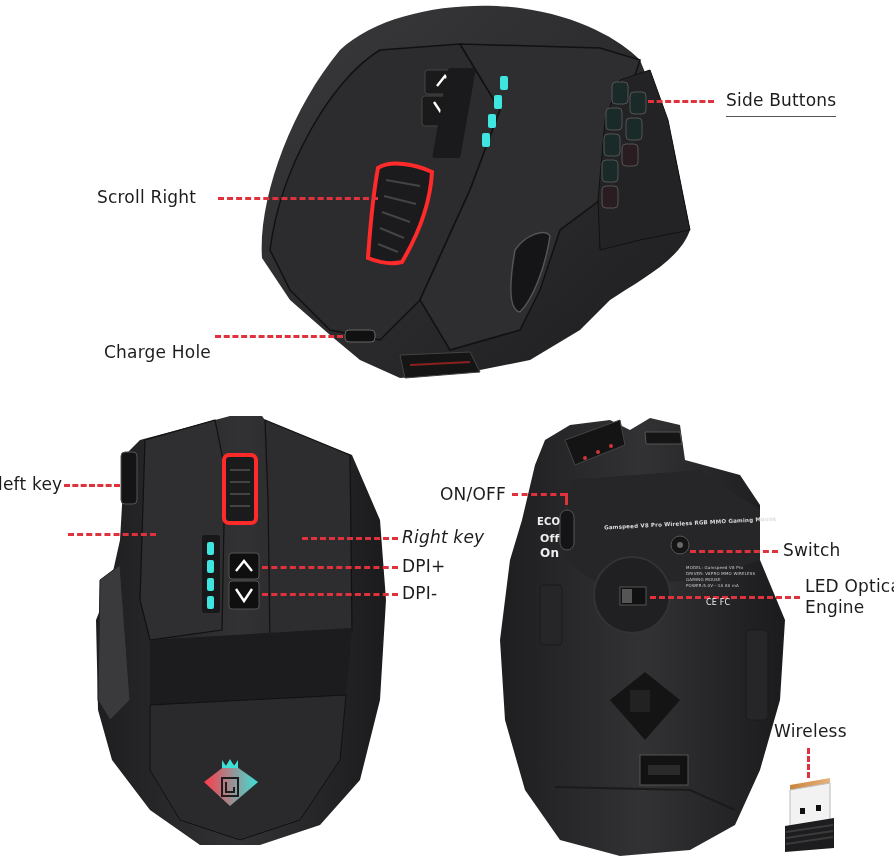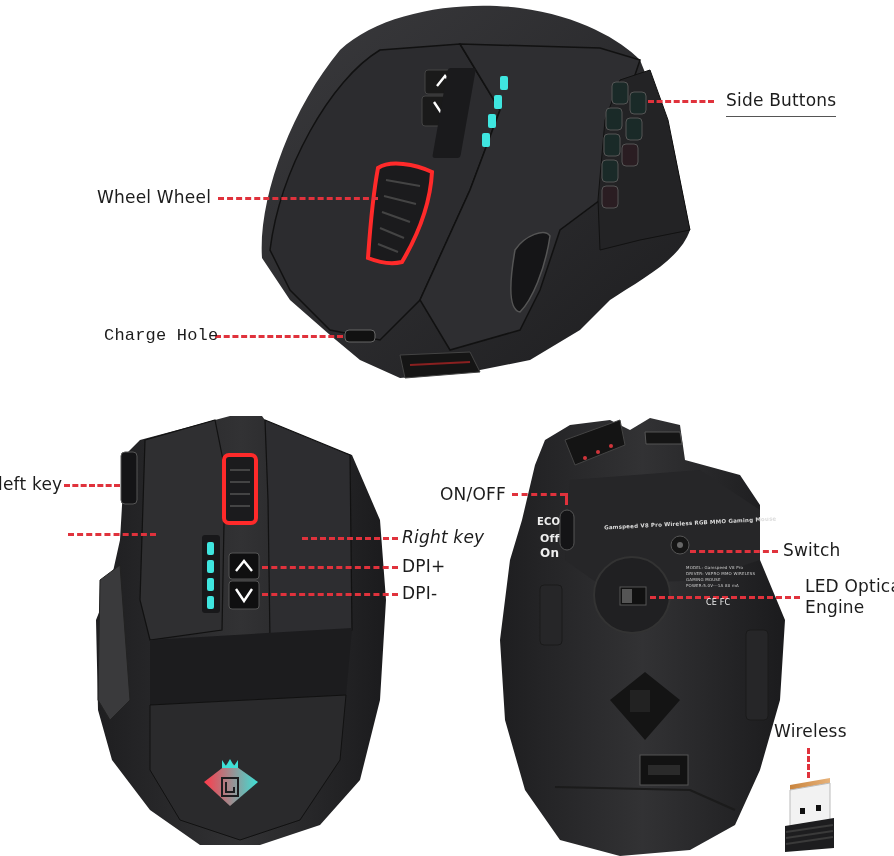--- a/index.html
+++ b/index.html
@@ -159,22 +159,22 @@
 <div class="dash" style="left:262px;top:566px;width:136px;"></div>
 <div class="dash" style="left:262px;top:593px;width:136px;"></div>
 <div class="dash" style="left:512px;top:493px;width:54px;"></div>
 <div class="vdash" style="left:565px;top:493px;height:12px;"></div>
 <div class="dash" style="left:690px;top:550px;width:88px;"></div>
 <div class="dash" style="left:650px;top:596px;width:150px;"></div>
 <div class="vdash" style="left:807px;top:748px;height:30px;"></div>
 
 <div class="label" style="left:726px;top:90px;">Side Buttons</div>
 <div class="underline" style="left:726px;top:116px;width:110px;"></div>
-<div class="label" style="left:97px;top:187px;">Wheel Wheel</div>
-<div class="label" style="left:104px;top:326px;font-family:Liberation Mono, monospace;">Charge Hole</div>
+<div class="label" style="left:97px;top:187px;">Scroll Right</div>
+<div class="label" style="left:104px;top:342px;">Charge Hole</div>
 <div class="label" style="left:-2px;top:474px;">left key</div>
 <div class="label" style="left:402px;top:527px;font-style:italic;">Right key</div>
 <div class="label" style="left:402px;top:556px;">DPI+</div>
 <div class="label" style="left:402px;top:583px;">DPI-</div>
 <div class="label" style="left:440px;top:484px;">ON/OFF</div>
 <div class="label" style="left:783px;top:540px;">Switch</div>
 <div class="label" style="left:805px;top:576px;">LED Optical</div>
 <div class="label" style="left:805px;top:597px;">Engine</div>
 <div class="label" style="left:774px;top:721px;">Wireless</div>
 

